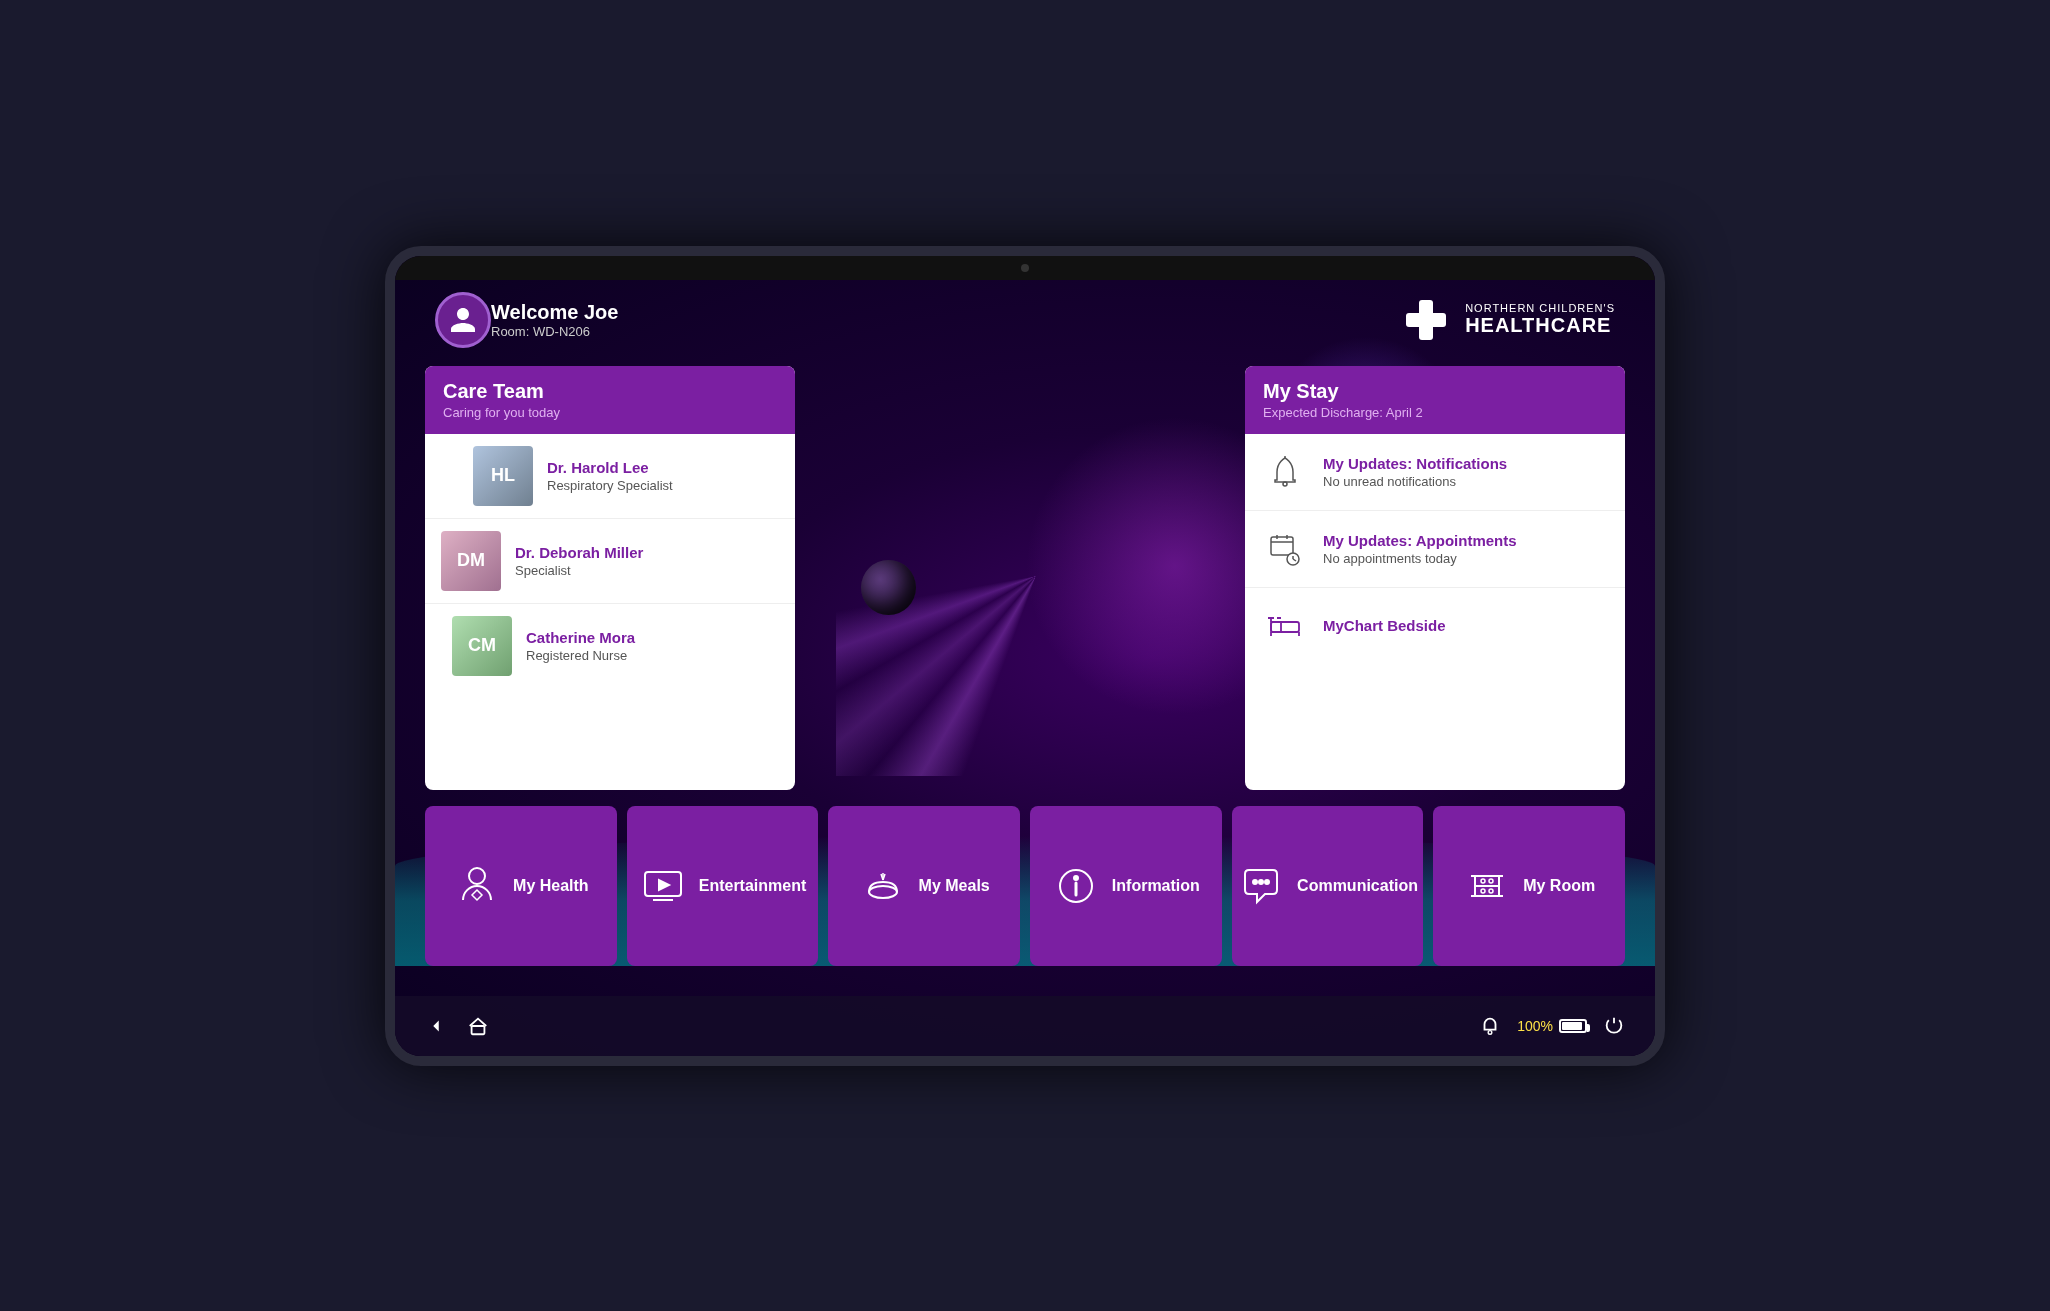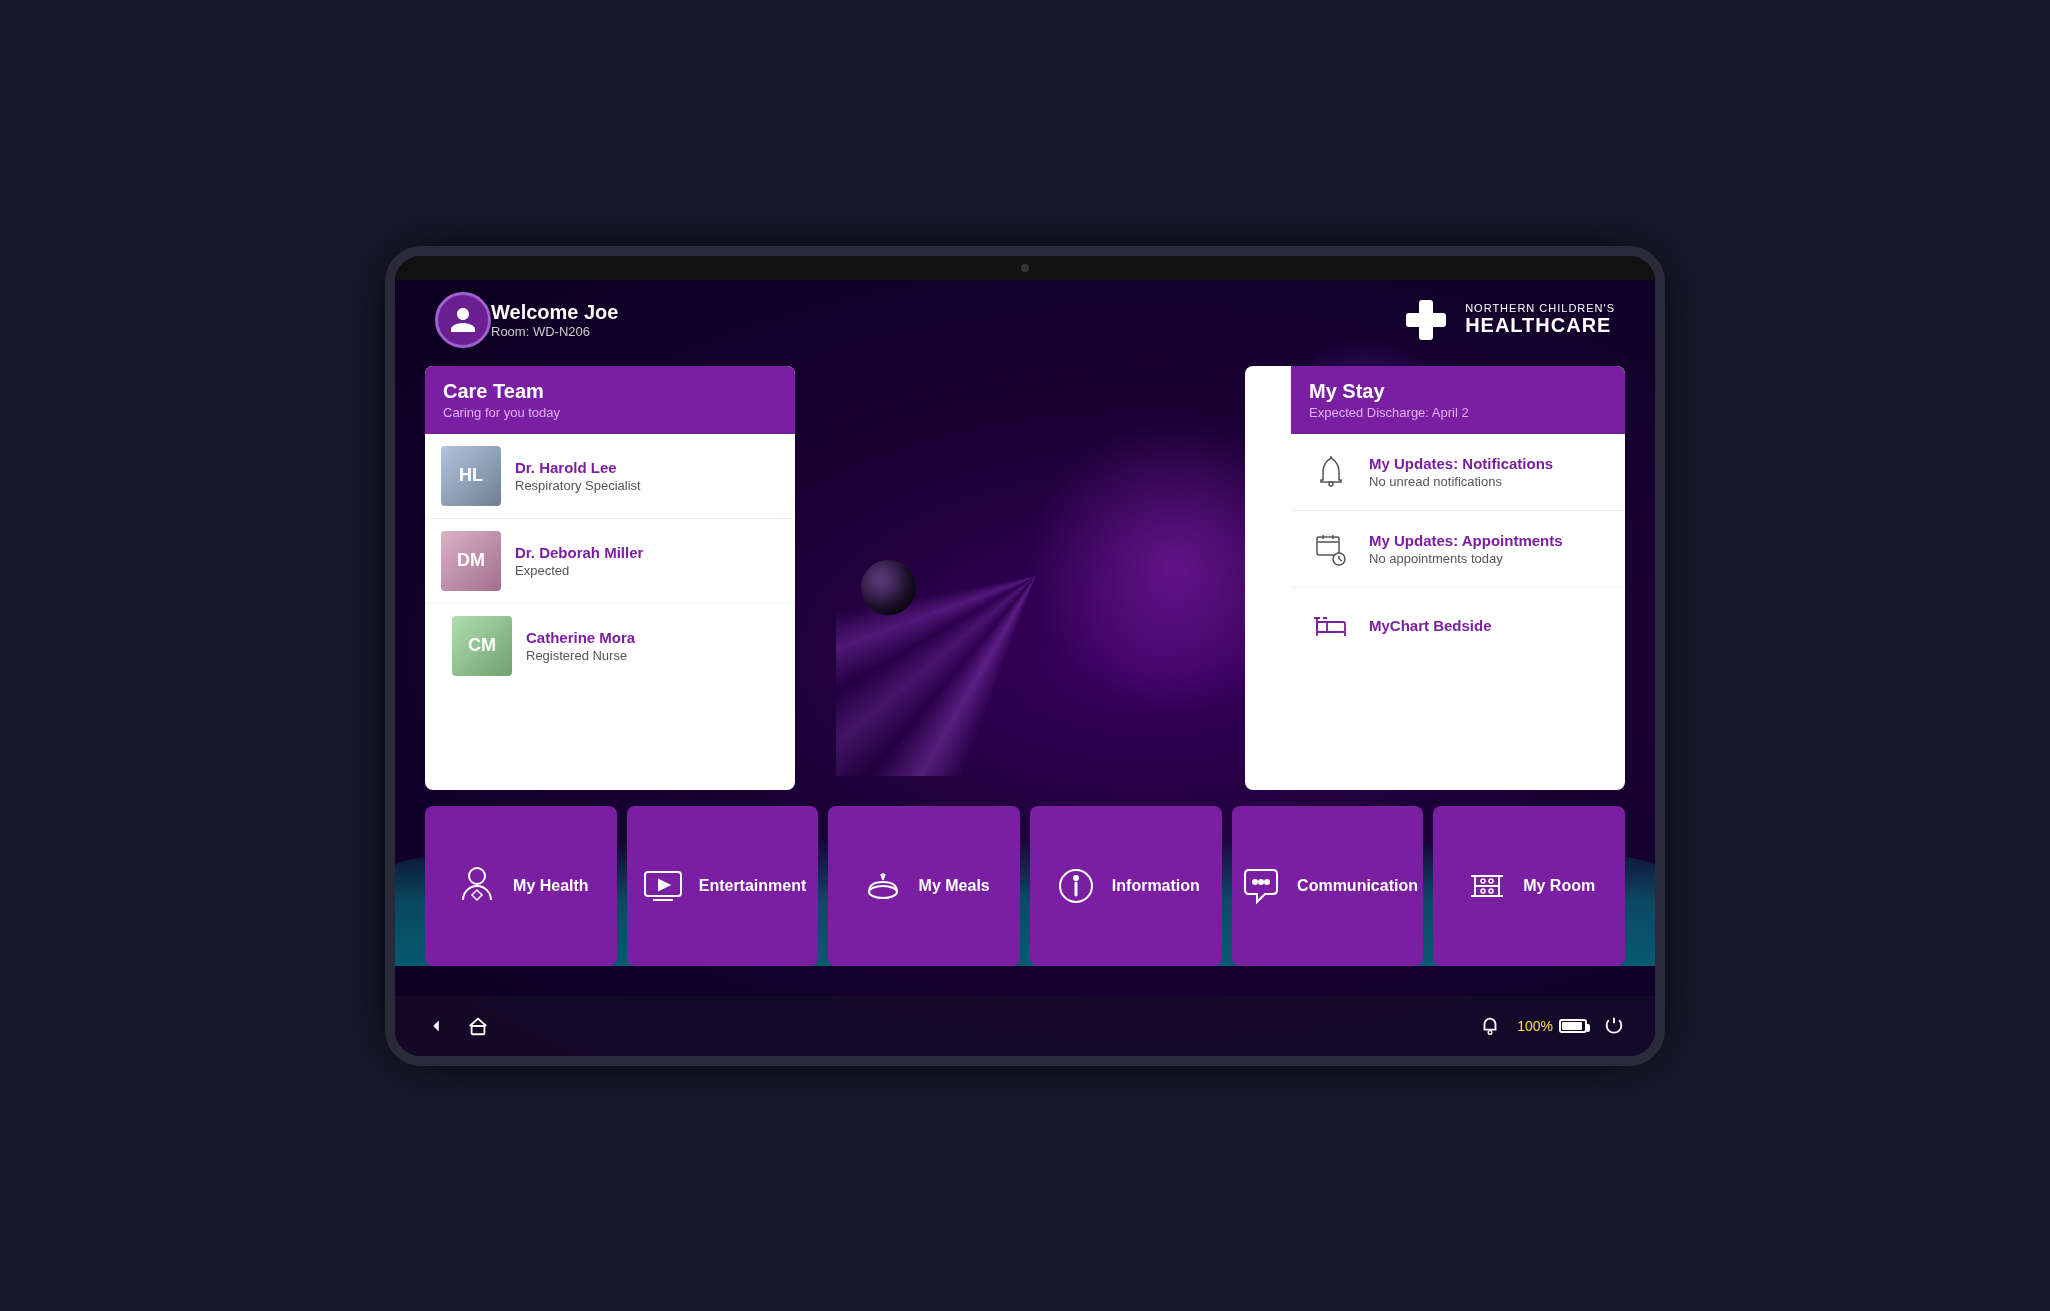--- a/index.html
+++ b/index.html
@@ -227,21 +227,20 @@
     
     .middle-spacer { flex: 1; }
     
     .my-stay-card {
       flex: 0 0 380px;
       background: white;
       border-radius: 8px;
       overflow: hidden;
       display: flex;
       flex-direction: column;
-      padding-left: 46px;
     }
     .stay-items { flex: 1; }
     .stay-item {
       display: flex;
       align-items: center;
       gap: 16px;
       padding: 16px 18px;
       border-bottom: 1px solid #eee;
       cursor: pointer;
     }
@@ -307,21 +306,21 @@
     }
     .battery-area { display: flex; align-items: center; gap: 6px; color: #fde047; font-size: 14px; }
     .battery-icon { 
       width: 28px; height: 14px; border: 2px solid white; border-radius: 3px; position: relative; 
       display: flex; align-items: center; padding: 1px;
     }
     .battery-icon::after { content: ''; position: absolute; right: -5px; top: 3px; width: 3px; height: 8px; background: white; border-radius: 0 2px 2px 0; }
     .battery-fill { height: 100%; width: 90%; background: white; border-radius: 1px; }
 
     
-    .photo-hl { background: linear-gradient(135deg, #b0c4de, #708090); }
+    .photo-hl { background: linear-gradient(135deg, #b0c4de, #708090); margin-left: 32px; }
     .photo-dm { background: linear-gradient(135deg, #deb0c4, #a07090); }
     .photo-cm { background: linear-gradient(135deg, #b0deb0, #70a070); }
   </style>
 </head>
 <body>
 
 <div class="tablet-frame">
   <div class="tablet-inner">
 
     <div class="bg-glow"></div>
@@ -370,21 +369,21 @@
               <div class="member-photo-placeholder photo-hl">HL</div>
               <div class="member-info">
                 <div class="name">Dr. Harold Lee</div>
                 <div class="role">Respiratory Specialist</div>
               </div>
             </div>
             <div class="care-member">
               <div class="member-photo-placeholder photo-dm">DM</div>
               <div class="member-info">
                 <div class="name">Dr. Deborah Miller</div>
-                <div class="role">Expected</div>
+                <div class="role">Specialist</div>
               </div>
             </div>
             <div class="care-member">
               <div class="member-photo-placeholder photo-cm">CM</div>
               <div class="member-info">
                 <div class="name">Catherine Mora</div>
                 <div class="role">Registered Nurse</div>
               </div>
             </div>
           </div>

